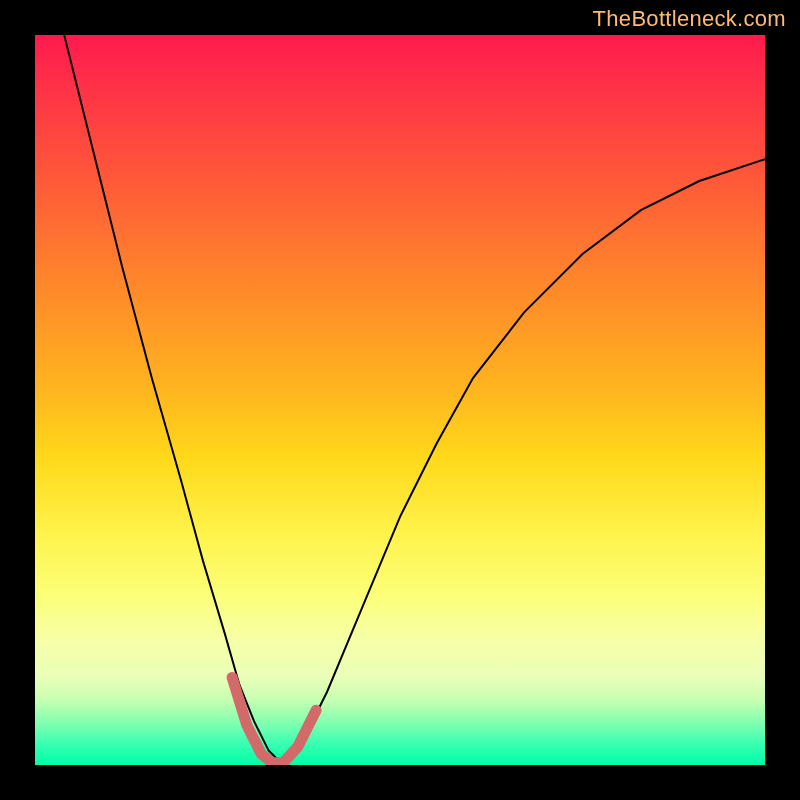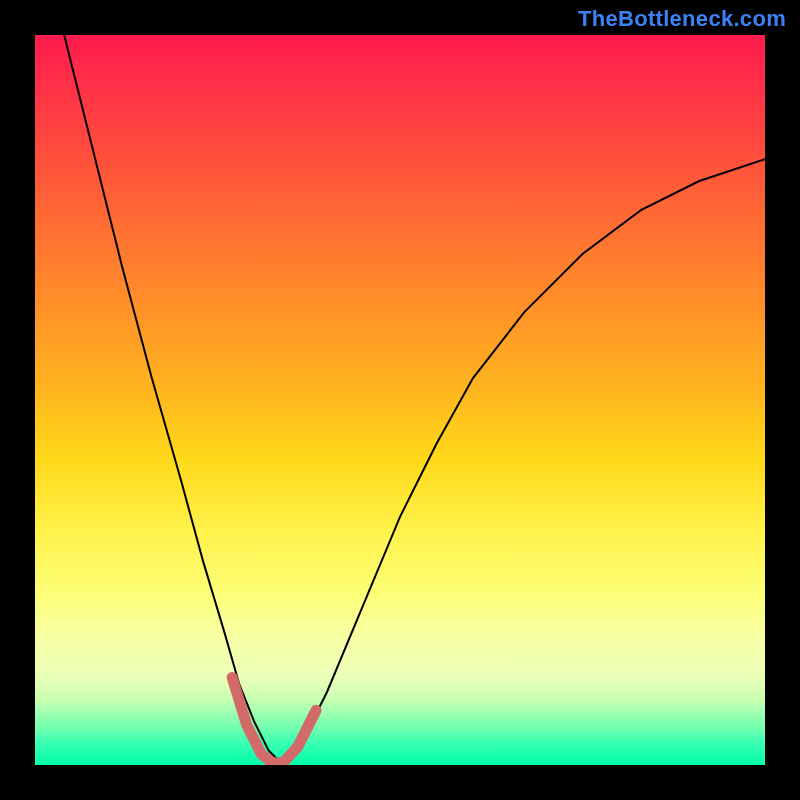--- a/index.html
+++ b/index.html
@@ -57,23 +57,23 @@
     position: absolute;
     top: 0;
     left: 0;
     width: 100%;
     height: 100%;
   }
   .watermark {
     position: absolute;
     top: 6px;
     right: 14px;
-    color: #3b82f6;
+    color: #fdba74;
     font-size: 22px;
-    font-weight: 700;
+    font-weight: 400;
     letter-spacing: 0.3px;
   }
 </style>
 </head>
 <body>
 
 <div class="frame">
 
   <div class="plot">
     <div class="gradient"></div>

